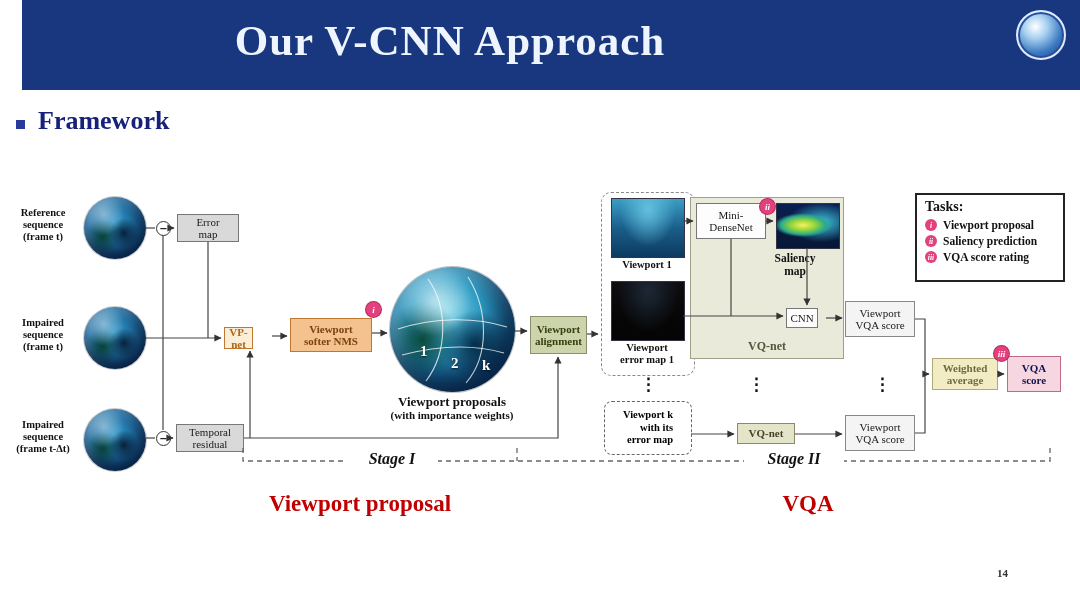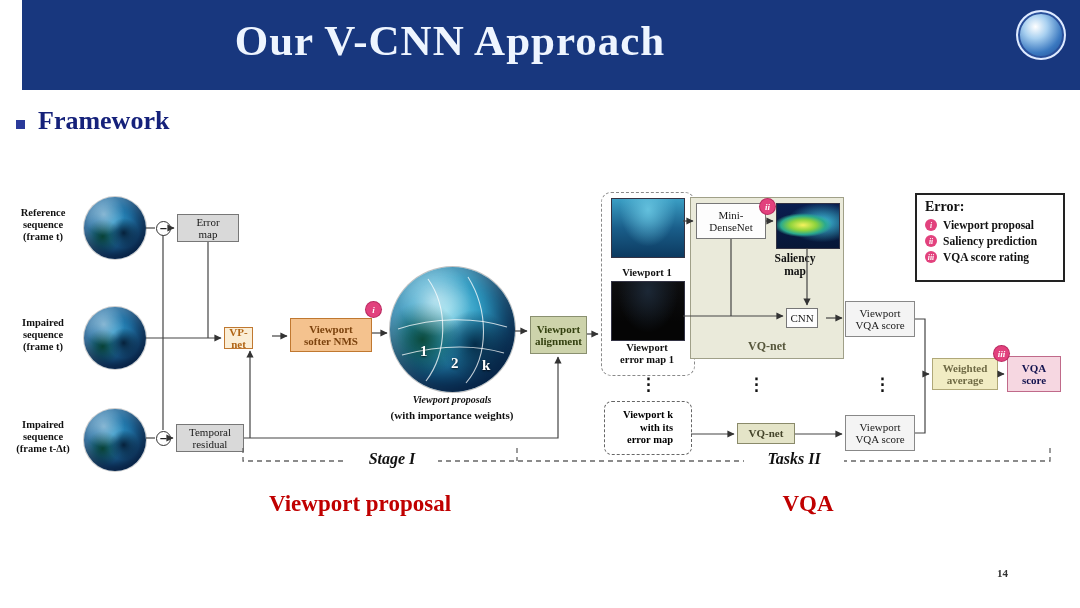--- a/index.html
+++ b/index.html
@@ -71,21 +71,21 @@
      background:
        radial-gradient(circle at 36% 26%, rgba(255,255,255,.55) 0%, rgba(255,255,255,0) 30%),
        radial-gradient(circle at 68% 62%, #06304d 0%, rgba(6,48,77,0) 30%),
        radial-gradient(circle at 26% 58%, #0c4a3c 0%, rgba(12,74,60,0) 32%),
        radial-gradient(circle at 45% 35%, #7fd4e8 0%, #2f9cc4 32%, #15618f 64%, #0a3a66 86%, #062647 100%);
      box-shadow:inset -14px -16px 24px rgba(0,0,25,.55), inset 8px 10px 16px rgba(210,245,255,.3), 0 0 0 1px rgba(0,0,0,.25);}
   .vpnum{position:absolute;color:#fff;font:bold 15px "Liberation Serif",serif;
          text-shadow:0 1px 2px rgba(0,0,0,.7);z-index:3;}
   .wire{position:absolute;left:0;top:0;z-index:2;}
   .caption{position:absolute;text-align:center;font-weight:bold;color:#111;z-index:2;}
-  .cap1{font-size:10px;font-style:italic;} .cap2{font-size:11px;}
+  .cap1{font-size:13px;} .cap2{font-size:11px;}
   .vqnet-lbl{position:absolute;left:0;right:0;bottom:4px;text-align:center;
              font:bold 12px "Liberation Serif",serif;color:#55553a;}
   .tasks{position:absolute;box-sizing:border-box;border:2px solid #222;background:#fff;
          padding:4px 8px;z-index:2;}
   .tasks-title{font-size:14px;font-weight:bold;color:#111;}
   .task-row{display:flex;align-items:center;gap:6px;margin-top:4px;}
   .task-circle{width:12px;height:12px;border-radius:50%;background:#e2417d;color:#fff;flex:0 0 12px;
                display:flex;align-items:center;justify-content:center;
                font:italic bold 7.5px "Liberation Serif",serif;}
   .task-label{font-size:11.5px;font-weight:bold;color:#111;}
@@ -152,21 +152,21 @@
     <span class="vpnum" style="left:92px;top:90px;">k</span>
   </div>
   <div class="caption cap1" style="left:368px;top:394px;width:168px;">Viewport proposals</div>
   <div class="caption cap2" style="left:368px;top:409px;width:168px;">(with importance weights)</div>
 
   <div class="box olive" style="left:530px;top:316px;width:57px;height:38px;">Viewport
 alignment</div>
 
   <div class="dashed-box" style="left:601px;top:192px;width:92px;height:182px;"></div>
   <div class="img vp1-img" style="left:611px;top:198px;width:72px;height:58px;"></div>
-  <div class="inlabel" style="left:601px;top:267px;width:92px;">Viewport 1</div>
+  <div class="inlabel" style="left:601px;top:259px;width:92px;">Viewport 1</div>
   <div class="img errmap-img" style="left:611px;top:281px;width:72px;height:58px;"></div>
   <div class="inlabel" style="left:601px;top:342px;width:92px;">Viewport
 error map 1</div>
   <div class="dots" style="left:640px;top:374px;">⋮</div>
   <div class="vk-box" style="left:604px;top:401px;width:86px;height:52px;text-align:right;">Viewport k
 with its
 error map</div>
 
   <div class="khaki-panel" style="left:690px;top:197px;width:152px;height:160px;">
     <div class="vqnet-lbl">VQ-net</div>
@@ -189,21 +189,21 @@
   <div class="box score-box" style="left:845px;top:415px;width:70px;height:36px;">Viewport
 VQA score</div>
 
   <div class="box yellow-box" style="left:932px;top:358px;width:66px;height:32px;">Weighted
 average</div>
   <div class="marker" style="left:994px;top:346px;">iii</div>
   <div class="box pink-box" style="left:1007px;top:356px;width:54px;height:36px;">VQA
 score</div>
 
   <div class="tasks" style="left:915px;top:193px;width:150px;height:89px;">
-    <div class="tasks-title">Error:</div>
+    <div class="tasks-title">Tasks:</div>
     <div class="task-row">
       <span class="task-circle">i</span>
       <span class="task-label">Viewport proposal</span>
     </div>
     <div class="task-row">
       <span class="task-circle">ii</span>
       <span class="task-label">Saliency prediction</span>
     </div>
     <div class="task-row">
       <span class="task-circle">iii</span>
@@ -244,20 +244,20 @@
       <path d="M925,374 H929" marker-end="url(#ah)"></path>
       <path d="M998,374 H1004" marker-end="url(#ah)"></path>
     </g>
     <g stroke="#666" stroke-width="1.3" fill="none" stroke-dasharray="5,4">
       <path d="M243,448 V461 H1050 V448"></path>
       <path d="M517,448 V461"></path>
     </g>
   </svg>
 
   <div class="stage" style="left:346px;top:450px;width:80px;">Stage I</div>
-  <div class="stage" style="left:744px;top:450px;width:88px;">Tasks II</div>
+  <div class="stage" style="left:744px;top:450px;width:88px;">Stage II</div>
 
   <div class="redlbl" style="left:240px;top:491px;width:240px;">Viewport proposal</div>
   <div class="redlbl" style="left:756px;top:491px;width:104px;">VQA</div>
 
   <div class="pagenum" style="left:997px;top:567px;">14</div>
 
 </div>
 
 </body></html>

